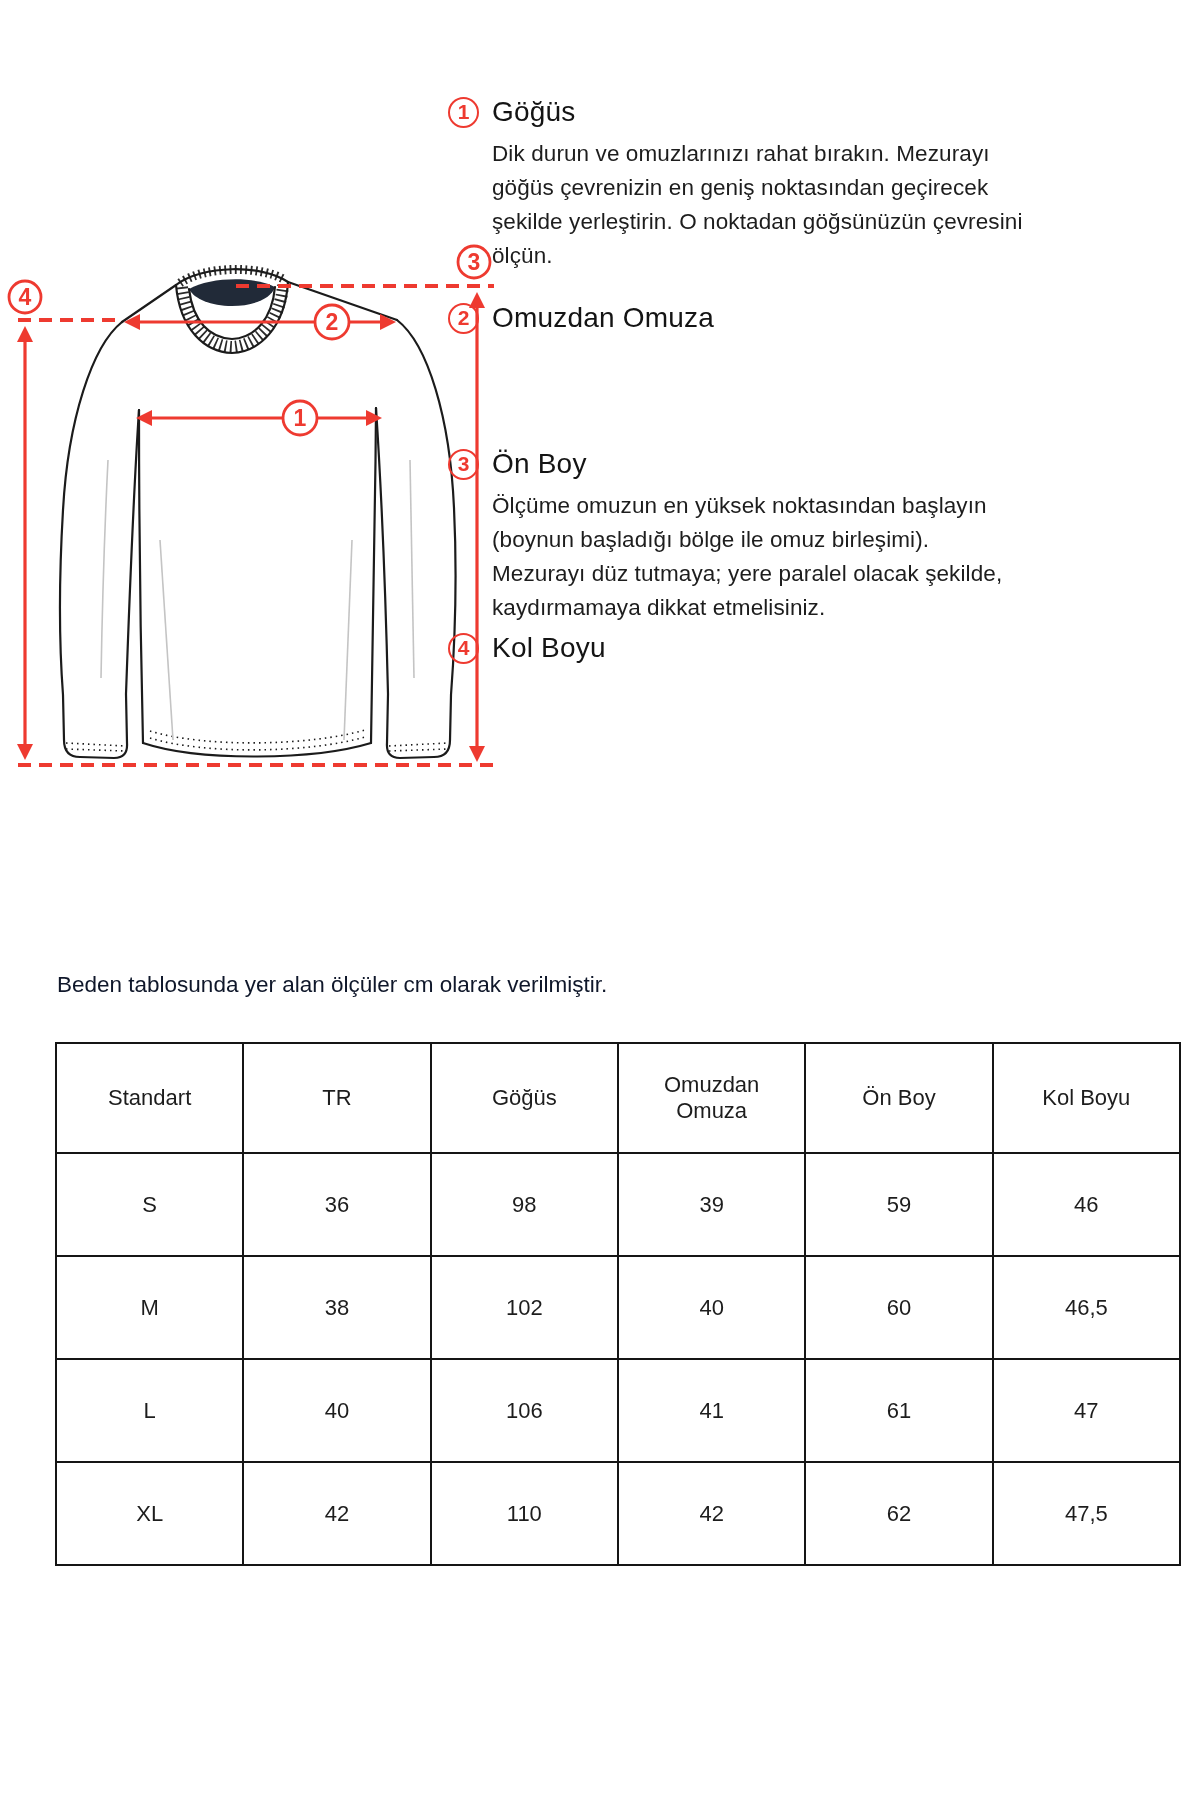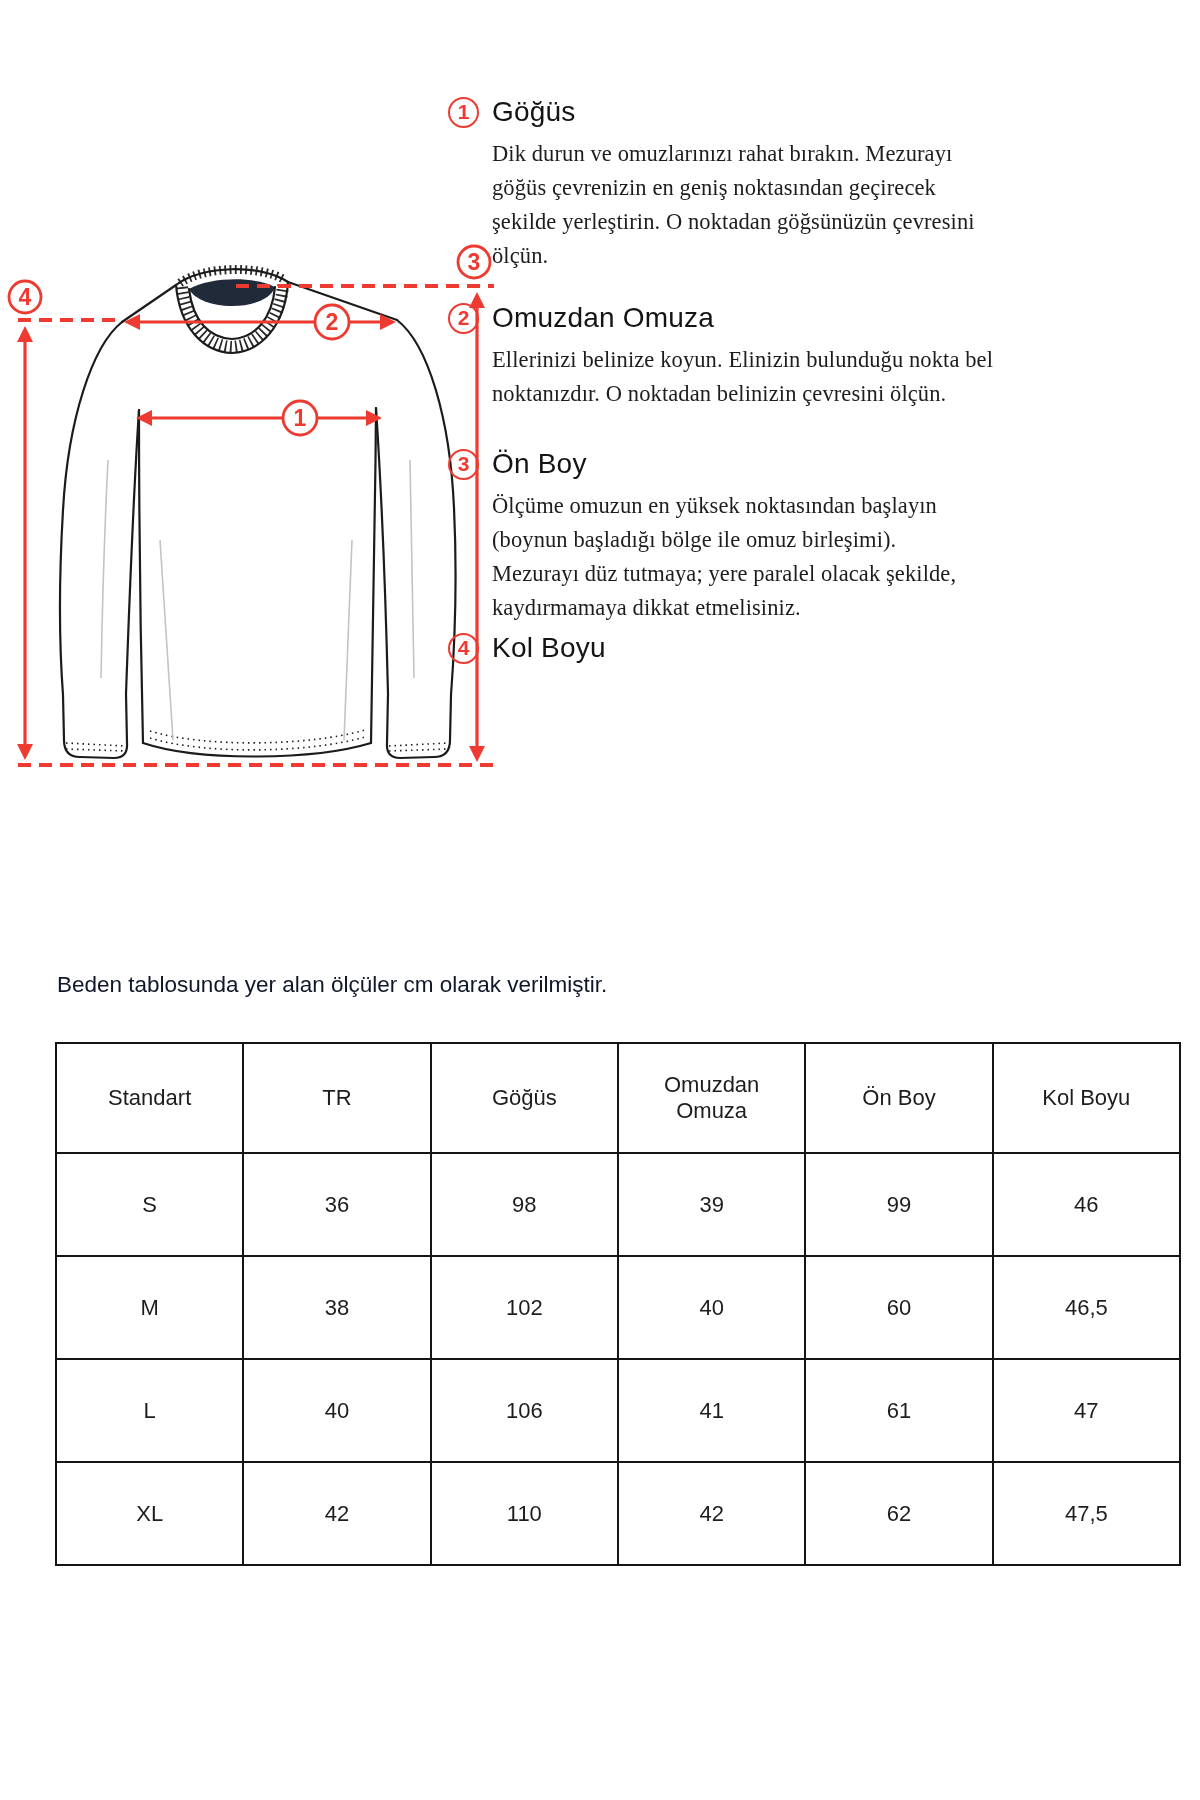--- a/index.html
+++ b/index.html
@@ -11,21 +11,21 @@
   .section{position:absolute;left:448px;width:620px;}
   .sec-head{display:flex;align-items:center;gap:13px;}
   .num-circle{
     width:31px;height:31px;border:2.5px solid #EE3A30;border-radius:50%;
     color:#EE3A30;font-size:21px;font-weight:700;display:flex;
     align-items:center;justify-content:center;flex:0 0 auto;box-sizing:border-box;
   }
   .sec-title{font-size:28px;color:#141414;letter-spacing:.2px;}
   .sec-body{
     margin:9px 0 0 44px;font-size:22.5px;line-height:34px;color:#1d1d1d;
-    white-space:pre-line;letter-spacing:.1px;font-family:Liberation Serif, serif;
+    white-space:pre-line;letter-spacing:.1px;
   }
   
   #units-note{position:absolute;left:57px;top:972px;font-size:22.5px;color:#0f172a;}
   table.size{
     position:absolute;left:55px;top:1042px;width:1126px;border-collapse:collapse;
     table-layout:fixed;font-size:22px;color:#1d1d1d;text-align:center;
   }
   table.size th,table.size td{
     border:2px solid #151515;font-weight:400;vertical-align:middle;
     white-space:pre-line;padding:0;
@@ -121,22 +121,20 @@
 göğüs çevrenizin en geniş noktasından geçirecek
 şekilde yerleştirin. O noktadan göğsünüzün çevresini
 ölçün.</div>
   </div>
 
   <div class="section" style="top:302px">
     <div class="sec-head">
       <span class="num-circle">2</span>
       <span class="sec-title">Omuzdan Omuza</span>
     </div>
-    <div class="sec-body">Ellerinizi belinize koyun. Elinizin bulunduğu nokta bel
-noktanızdır. O noktadan belinizin çevresini ölçün.</div>
   </div>
 
   <div class="section" style="top:448px">
     <div class="sec-head">
       <span class="num-circle">3</span>
       <span class="sec-title">Ön Boy</span>
     </div>
     <div class="sec-body">Ölçüme omuzun en yüksek noktasından başlayın
 (boynun başladığı bölge ile omuz birleşimi).
 Mezurayı düz tutmaya; yere paralel olacak şekilde,
@@ -163,21 +161,21 @@
         <th>Ön Boy</th>
         <th>Kol Boyu</th>
       </tr>
     </thead>
     <tbody>
       <tr>
         <td>S</td>
         <td>36</td>
         <td>98</td>
         <td>39</td>
-        <td>99</td>
+        <td>59</td>
         <td>46</td>
       </tr>
       <tr>
         <td>M</td>
         <td>38</td>
         <td>102</td>
         <td>40</td>
         <td>60</td>
         <td>46,5</td>
       </tr>

